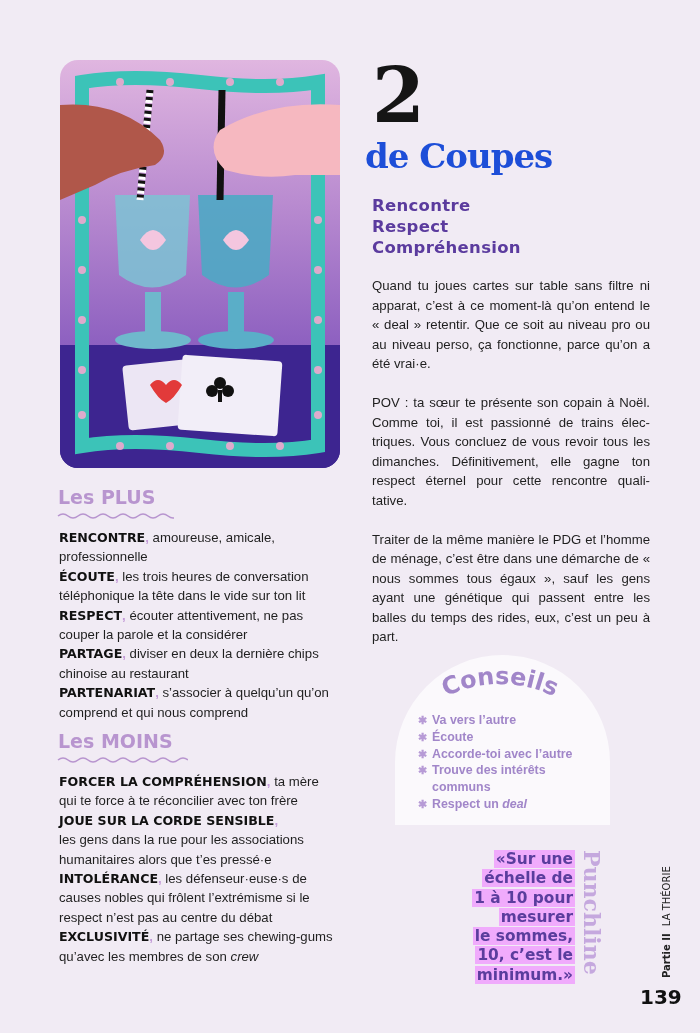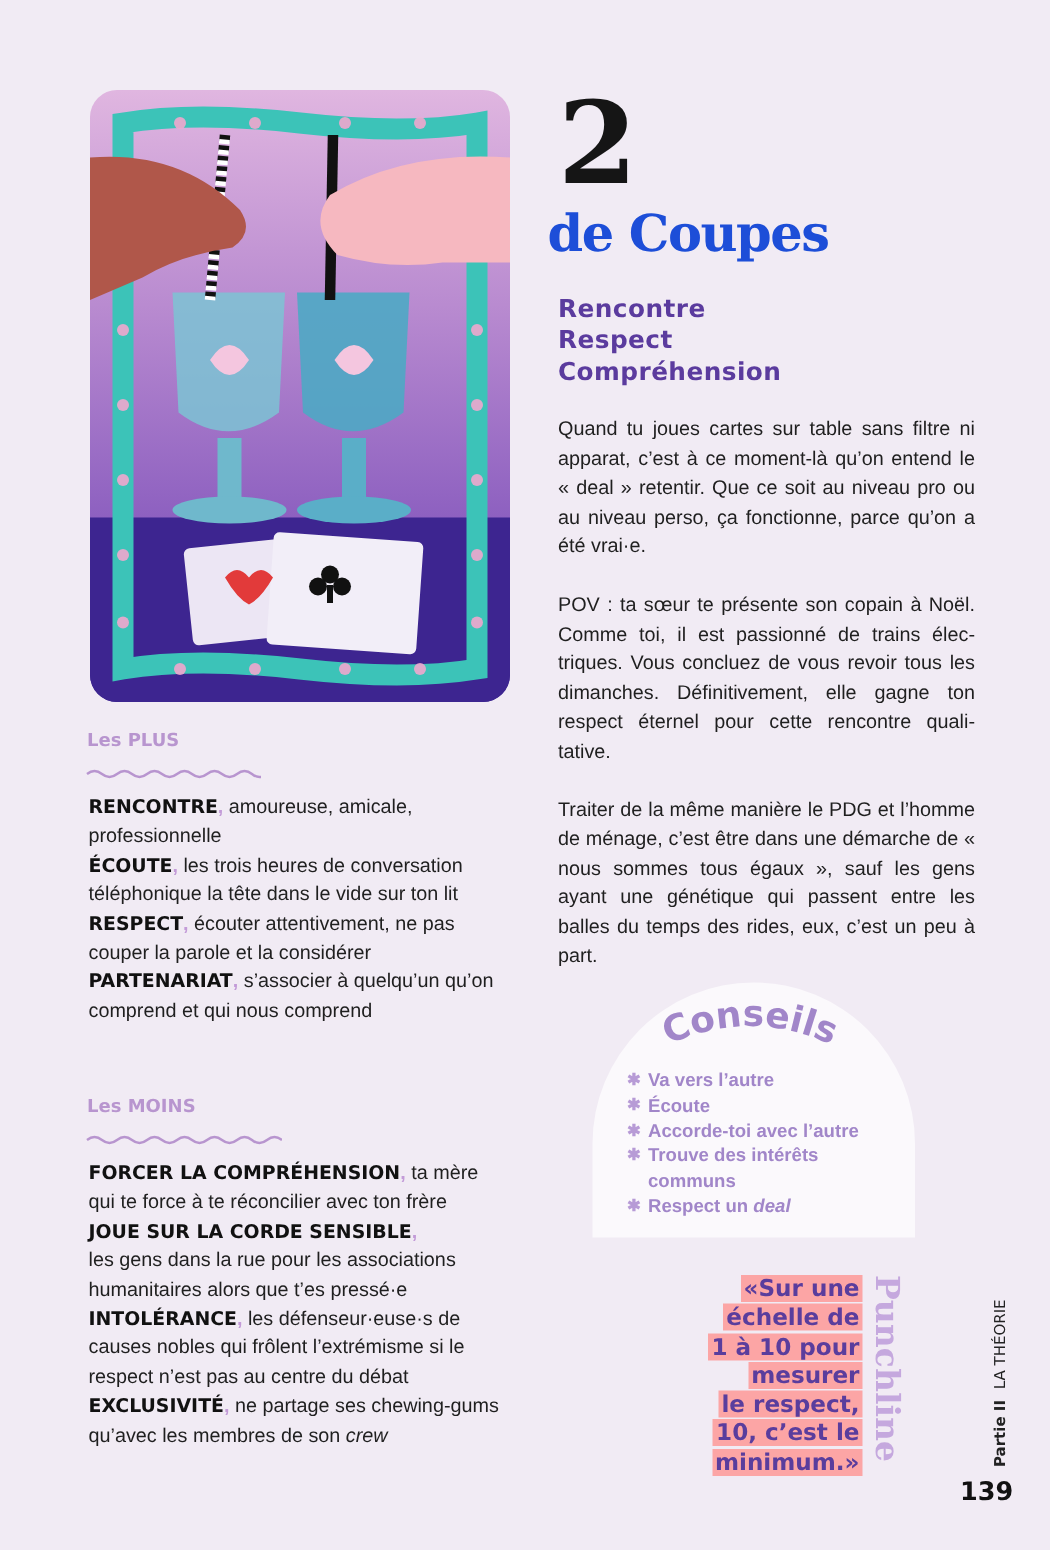--- a/index.html
+++ b/index.html
@@ -19,41 +19,41 @@
   }
   .suit-title {
     position: absolute; left: 365px; top: 136px; font-family: "DejaVu Serif", serif; font-weight: bold;
     font-size: 34px; letter-spacing: -1px; color: #1d4ed8;
   }
   .keywords { position: absolute; left: 372px; top: 195px; color: #5b3b9e; font-weight: bold; font-size: 16.5px; line-height: 21px; }
   .keywords div { letter-spacing: 0.3px; }
   .body-text { position: absolute; left: 372px; top: 276px; width: 278px; font-family: "Liberation Sans", sans-serif; font-size: 13.2px; line-height: 19.5px; color: #1f1f1f; text-align: justify; }
   .body-text p { margin: 0 0 19.5px 0; }
   .section-h {
-    position: absolute; left: 58px; font-family: "DejaVu Sans", sans-serif; font-weight: bold; font-size: 12px; color: #b895cf;
+    position: absolute; left: 58px; font-family: "DejaVu Sans", sans-serif; font-weight: bold; font-size: 19px; color: #b895cf;
   }
   .wave { position: absolute; left: 56px; }
   .list { position: absolute; left: 59px; width: 280px; font-family: "Liberation Sans", sans-serif; font-size: 13.2px; line-height: 19.4px; color: #1f1f1f; }
   .list .item { margin: 0; }
   .list .kw { font-family: "DejaVu Sans", sans-serif; font-weight: bold; font-size: 12.6px; color: #111; }
   .list .comma { color: #c39bd8; font-weight: bold; }
   .conseils-box {
     position: absolute; left: 395px; top: 655px; width: 215px; height: 170px; background: #fbf9fc;
     border-radius: 108px 108px 0 0;
   }
   .conseils-title { position: absolute; left: 425px; top: 668px; }
   .conseils-list { position: absolute; left: 418px; top: 712px; font-family: "Liberation Sans", sans-serif; font-size: 12.4px; line-height: 16.8px; color: #a186c9; font-weight: bold; }
   .conseils-list .li { display: flex; }
   .conseils-list .star { width: 14px; color: #b79bd6; font-size: 11px; }
   .quote-box { position: absolute; left: 435px; top: 850px; width: 140px; }
   .quote-line { text-align: right; font-family: "DejaVu Sans", sans-serif; font-weight: bold; font-size: 15.4px; line-height: 19.3px; color: #5a3d9d; }
-  .quote-line span { background: #fca5a5; padding: 0 2px; }
+  .quote-line span { background: #f0abfc; padding: 0 2px; }
   .punchline { position: absolute; left: 576px; top: 848px; width: 30px; height: 130px; }
   .running { position: absolute; left: 655px; top: 840px; width: 20px; height: 140px; }
-  .page-num { position: absolute; left: 640px; top: 985px; font-family: "DejaVu Sans", sans-serif; font-weight: bold; font-size: 17px; color: #111; }
+  .page-num { position: absolute; left: 640px; top: 985px; font-family: "DejaVu Sans", sans-serif; font-weight: bold; font-size: 20px; color: #111; }
 </style>
 </head>
 <body>
 
 <div class="card">
   <svg width="280" height="408" viewBox="0 0 280 408">
 
     <rect x="0" y="285" width="280" height="123" fill="#3d2590"></rect>
 
     <g fill="none" stroke="#3cc3b8" stroke-width="14">
@@ -134,20 +134,21 @@
 </div>
 
 <div class="section-h" style="top:486px;">Les PLUS</div>
 <svg class="wave" style="top:512px;" width="118" height="8">
   <path d="M2 4 q5 -4 10 0 t10 0 t10 0 t10 0 t10 0 t10 0 t10 0 t10 0 t10 0 t10 0 t10 0 t10 0" fill="none" stroke="#b895cf" stroke-width="1.6"></path>
 </svg>
 <div class="list" style="top:528px;">
   <div class="item"><span class="kw">RENCONTRE</span><span class="comma">, </span><span>amoureuse, amicale, professionnelle</span></div>
   <div class="item"><span class="kw">ÉCOUTE</span><span class="comma">, </span><span>les trois heures de conversation téléphonique la tête dans le vide sur ton lit</span></div>
   <div class="item"><span class="kw">RESPECT</span><span class="comma">, </span><span>écouter attentivement, ne pas couper la parole et la considérer</span></div>
+  <div class="item"><span class="kw">PARTAGE</span><span class="comma">, </span><span>diviser en deux la dernière chips chinoise au restaurant</span></div>
   <div class="item"><span class="kw">PARTENARIAT</span><span class="comma">, </span><span>s’associer à quelqu’un qu’on comprend et qui nous comprend</span></div>
 </div>
 
 <div class="section-h" style="top:730px;">Les MOINS</div>
 <svg class="wave" style="top:756px;" width="132" height="8">
   <path d="M2 4 q5 -4 10 0 t10 0 t10 0 t10 0 t10 0 t10 0 t10 0 t10 0 t10 0 t10 0 t10 0 t10 0 t10 0" fill="none" stroke="#b895cf" stroke-width="1.6"></path>
 </svg>
 <div class="list" style="top:772px;">
   <div class="item"><span class="kw">FORCER LA COMPRÉHENSION</span><span class="comma">, </span><span>ta mère qui te force à te réconcilier avec ton frère</span></div>
   <div class="item"><span class="kw">JOUE SUR LA CORDE SENSIBLE</span><span class="comma">, </span><br><span>les gens dans la rue pour les associations humanitaires alors que t’es pressé·e</span></div>
@@ -185,21 +186,21 @@
       <span class="star">✱</span>
       <span><span>Respect un </span><i>deal</i></span>
     </div>
 </div>
 
 <div class="quote-box">
   <div class="quote-line"><span>«Sur une</span></div>
   <div class="quote-line"><span>échelle de</span></div>
   <div class="quote-line"><span>1 à 10 pour</span></div>
   <div class="quote-line"><span>mesurer</span></div>
-  <div class="quote-line"><span>le respect,</span></div>
+  <div class="quote-line"><span>le sommes,</span></div>
   <div class="quote-line"><span>10, c’est le</span></div>
   <div class="quote-line"><span>minimum.»</span></div>
 </div>
 <svg class="punchline" width="30" height="130">
   <text transform="translate(8 2) rotate(90)" font-family="DejaVu Serif, serif" font-weight="bold" font-size="22" fill="#c5a8de">Punchline</text>
 </svg>
 
 <svg class="running" width="20" height="140">
   <text transform="translate(15 138) rotate(-90)" font-family="DejaVu Sans, sans-serif" font-size="10" fill="#222">
     <tspan font-weight="bold">Partie II</tspan>

